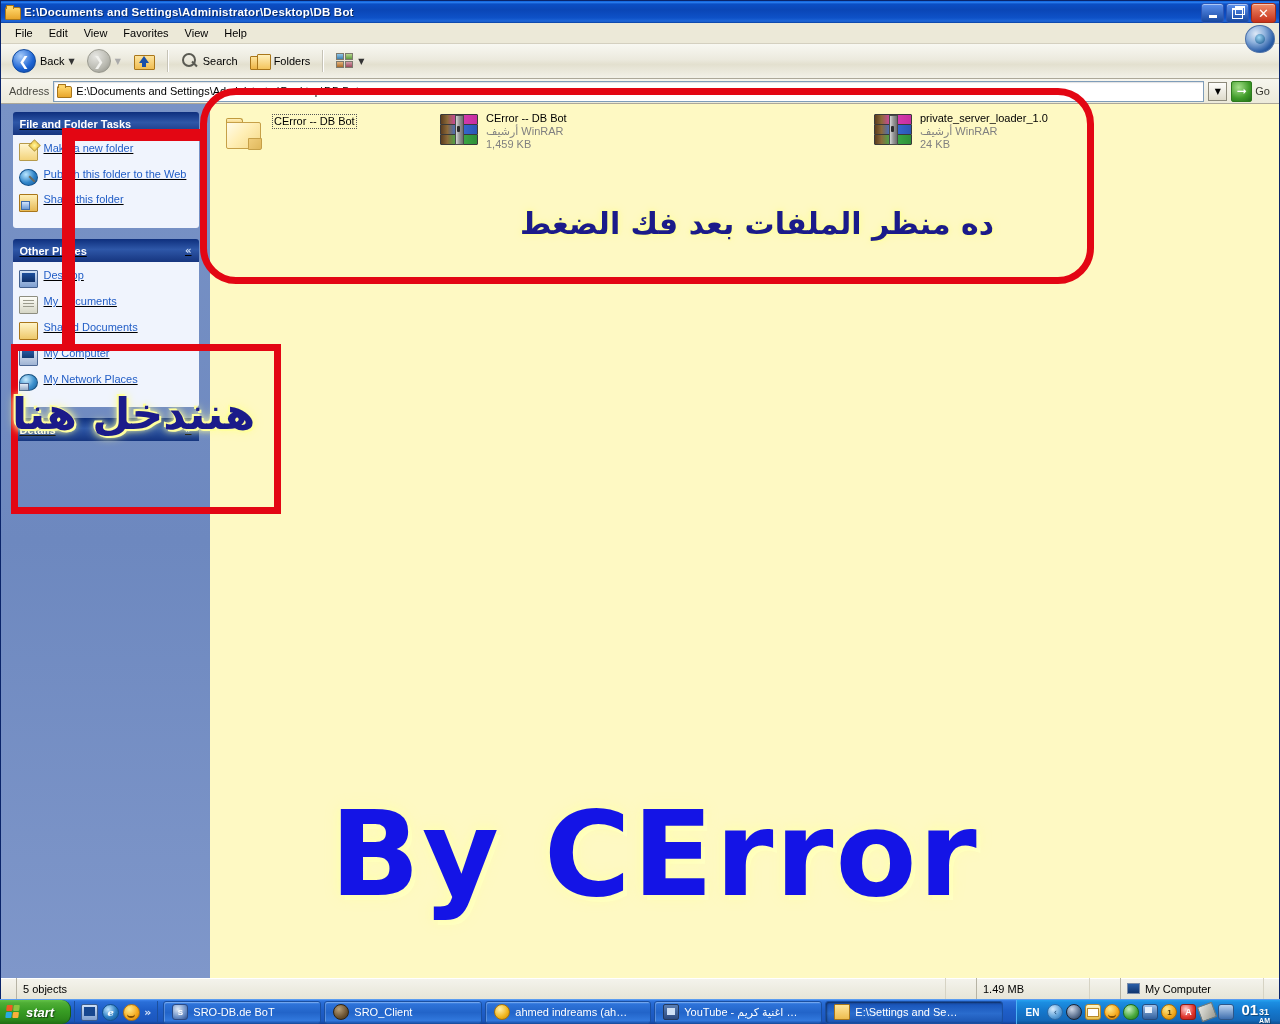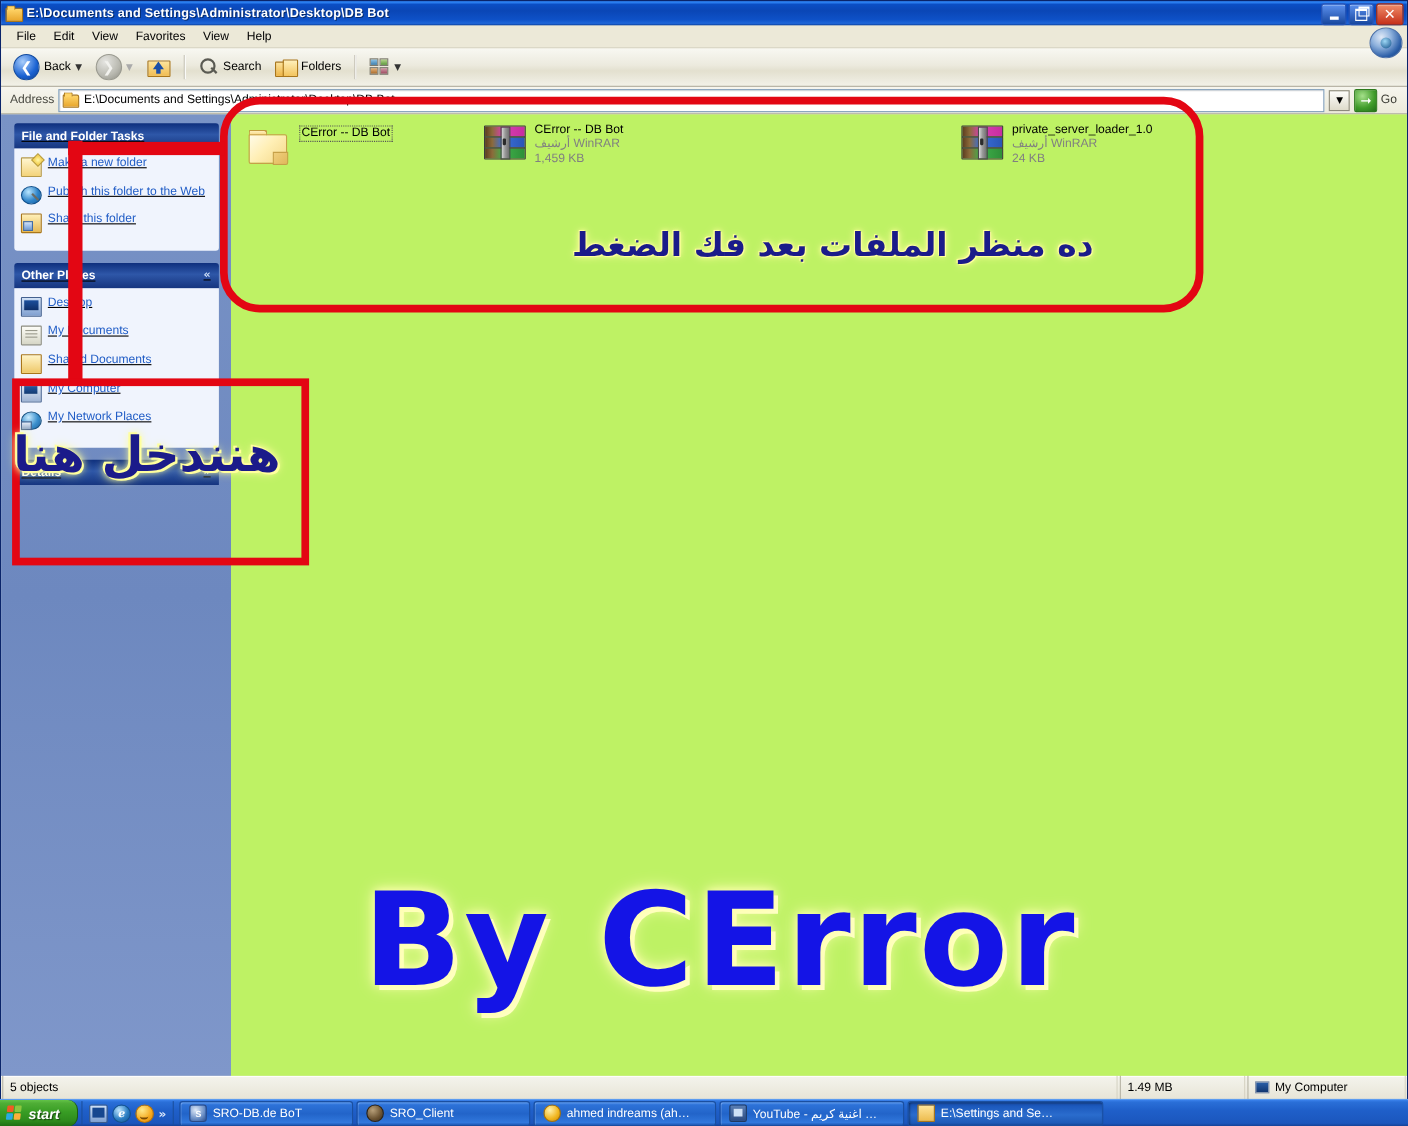--- a/index.html
+++ b/index.html
@@ -124,21 +124,21 @@
   .ic-mycomputer:after{content:"";position:absolute;left:2px;top:2px;right:3px;height:7px;background:linear-gradient(to bottom,#27589f,#133b72);}
   .ic-network{border-radius:50%;background:radial-gradient(circle at 35% 30%,#c9ecff,#3c90cd 55%,#1a5f9e);border:1px solid #195281;width:15px;height:15px;}
   .ic-network:after{content:"";position:absolute;left:-1px;bottom:-1px;width:8px;height:6px;
     background:linear-gradient(to bottom,#e8eef8,#8fa7c9);border:1px solid #4a658f;}
 
   .detail-name{font-weight:bold;font-size:11px;color:#000;margin-bottom:1px;}
   .detail-line{font-size:11px;color:#000;line-height:14px;}
   .detail-line.ar{direction:rtl;unicode-bidi:plaintext;}
 
   
-  .filelist{flex:1;background:#bef264;position:relative;overflow:hidden;padding-left:32px;}
+  .filelist{flex:1;background:#fef9c3;position:relative;overflow:hidden;padding-left:32px;}
   .file-item{position:absolute;display:flex;align-items:flex-start;gap:8px;width:215px;}
   .file-label{font-size:11px;color:#000;line-height:13px;}
   .file-label .sub{color:#808080;}
   .file-name-selected{border:1px dotted #555;padding:0 1px;display:inline-block;}
   .ic-bigfolder{width:40px;height:34px;flex:0 0 40px;position:relative;margin-top:2px;}
   .ic-bigfolder .tab{position:absolute;left:2px;top:2px;width:15px;height:5px;
     background:linear-gradient(to bottom,#fff0bb,#f4ce71);border:1px solid #c09a3e;border-bottom:none;border-radius:2px 3px 0 0;}
   .ic-bigfolder .body{position:absolute;left:2px;top:6px;width:33px;height:25px;
     background:linear-gradient(135deg,#fff7d8 0%,#ffeaa6 40%,#f7d徴 60%,#f1cd6c 100%);
     background:linear-gradient(135deg,#fffbe8 0%,#ffefb6 45%,#f4d887 100%);
@@ -167,21 +167,21 @@
   .gear:before{content:"";position:absolute;left:50%;top:50%;transform:translate(-50%,-50%);
     width:38%;height:38%;border-radius:50%;background:#fff;border:1px solid #a8a8a0;}
   .gear.g1{left:2px;top:14px;width:18px;height:18px;}
   .gear.g2{left:11px;top:2px;width:22px;height:22px;}
   .gear.g3{left:24px;top:14px;width:15px;height:15px;}
 
   
   .statusbar{height:20px;flex:0 0 20px;display:flex;align-items:center;
     background:linear-gradient(to bottom,#f4f3ec,#e7e5d7);border-top:1px solid #fff;font-size:11px;color:#000;}
   .sb-cell{height:16px;display:flex;align-items:center;padding:16px 6px;
-    border:1px solid #d6d3c4;border-top-color:#b6b3a4;border-left-color:#b6b3a4;margin:0 1px;}
+    border:1px solid #d6d3c4;border-top-color:#b6b3a4;border-left-color:#b6b3a4;margin:0 15px;}
   .sb-grow{flex:1;}
   .sb-icon-pc{width:14px;height:12px;margin-right:4px;position:relative;}
   .sb-icon-pc:after{content:"";position:absolute;left:0;top:0;width:11px;height:9px;
     background:linear-gradient(to bottom,#2a5fa8,#10356e);border:1px solid #7a8ca8;}
 
   
   .anno{position:absolute;pointer-events:none;}
   .oval-top{left:200px;top:88px;width:880px;height:182px;border:7px solid #e30613;border-radius:36px;}
   .line-v{left:62px;top:128px;width:13px;height:218px;background:#e30613;}
   .line-h{left:62px;top:129px;width:142px;height:12px;background:#e30613;}
@@ -509,13 +509,33 @@
     <div class="task-btn" style="width:150px;">
       <span class="task-ic ti-yt"></span>
       <span>YouTube - اغنية كريم …</span>
     </div>
     <div class="task-btn active" style="width:160px;">
       <span class="task-ic ti-folder"></span>
       <span>E:\Settings and Se…</span>
     </div>
   </div>
 
+  <div class="tray">
+    <span class="lang">EN</span>
+    <span class="tray-arrow">‹</span>
+    <span class="ti t-sro"></span>
+    <span class="ti t-mail"></span>
+    <span class="ti t-smile"></span>
+    <span class="ti t-shield"></span>
+    <span class="ti t-net"></span>
+    <span class="ti t-num">1</span>
+    <span class="ti t-av">A</span>
+    <span class="ti t-pen"></span>
+    <span class="ti t-blue"></span>
+    <span class="clock">
+      <span>01</span>
+      <span class="mins">
+        <span>31</span>
+        <span class="ampm">AM</span>
+      </span>
+    </span>
+  </div>
 </div>
 
 </body></html>

